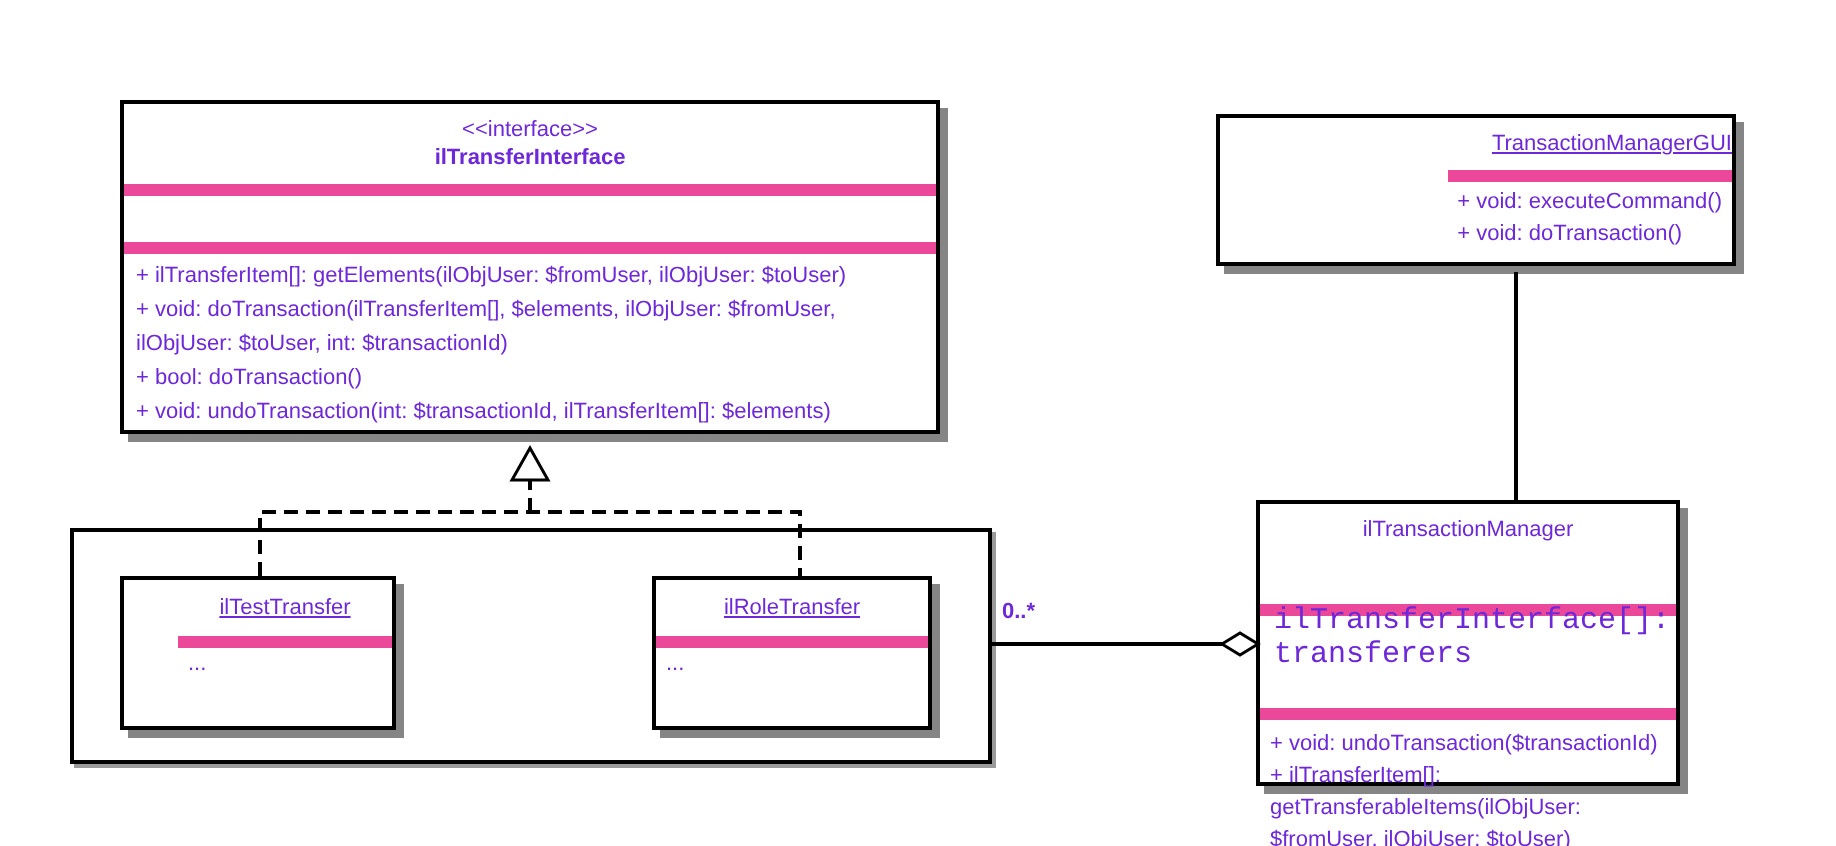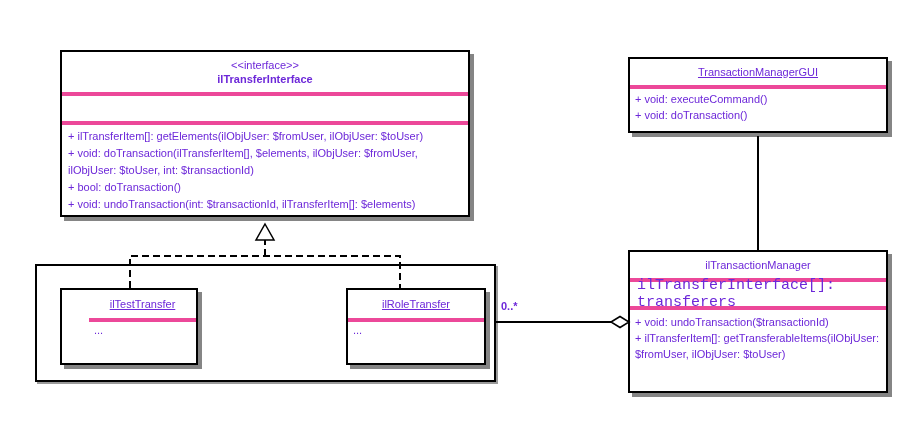--- a/index.html
+++ b/index.html
@@ -11,21 +11,21 @@
   .uml-box {
     position:absolute; box-sizing:border-box; background:#fff;
     border:2px solid #000; box-shadow:4px 4px 0 #858585;
     display:flex; flex-direction:column;
   }
   .container-box {
     position:absolute; box-sizing:border-box; background:#fff;
     border:2px solid #000; box-shadow:2px 2px 0 #9a9a9a;
   }
   .comp { box-sizing:border-box; }
-  .comp + .comp { border-top:4px solid #ec4899; }
+  .comp + .comp { border-top:6px solid #ec4899; }
   .title-comp {
     display:flex; flex-direction:column; align-items:center; justify-content:center;
     font-size:11px; line-height:14px; text-align:center;
   }
   .title-underline { text-decoration:underline; }
   .title-bold { font-weight:bold; }
   .methods-comp { flex:1 1 auto; font-size:11px; line-height:17px; padding:3px 6px; }
   .methods-comp.tight { line-height:16px; padding:2px 5px; }
   .attr-comp { font-size:15px; display:flex; align-items:center; padding:0 7px;font-family:Liberation Mono, monospace; }
   .body-comp { flex:1 1 auto; font-size:11px; padding:2px 5px; }
@@ -49,51 +49,51 @@
     </div>
     <div class="comp" style="height:29px; flex:0 0 auto;"></div>
     <div class="comp methods-comp">
       <div class="method-line">+ ilTransferItem[]: getElements(ilObjUser: $fromUser, ilObjUser: $toUser)</div>
       <div class="method-line">+ void: doTransaction(ilTransferItem[], $elements, ilObjUser: $fromUser, ilObjUser: $toUser, int: $transactionId)</div>
       <div class="method-line">+ bool: doTransaction()</div>
       <div class="method-line">+ void: undoTransaction(int: $transactionId, ilTransferItem[]: $elements)</div>
     </div>
   </div>
 
-  <div class="uml-box" style="left:628px; top:57px; width:260px; height:76px;">
+  <div class="uml-box" style="left:608px; top:57px; width:260px; height:76px;align-items:flex-end;">
     <div class="comp title-comp" style="height:26px; flex:0 0 auto;">
       <div class="title-underline">TransactionManagerGUI</div>
     </div>
     <div class="comp methods-comp tight">
       <div class="method-line">+ void: executeCommand()</div>
       <div class="method-line">+ void: doTransaction()</div>
     </div>
   </div>
 
-  <div class="uml-box" style="left:628px; top:250px; width:260px; height:143px;">
+  <div class="uml-box" style="left:628px; top:250px; width:212px; height:143px;gap:24px;">
     <div class="comp title-comp" style="height:26px; flex:0 0 auto;">
       <div>ilTransactionManager</div>
     </div>
     <div class="comp attr-comp" style="height:28px; flex:0 0 auto;">
       <div>ilTransferInterface[]: transferers</div>
     </div>
     <div class="comp methods-comp tight" style="padding-top:4px;">
       <div class="method-line">+ void: undoTransaction($transactionId)</div>
       <div class="method-line">+ ilTransferItem[]: getTransferableItems(ilObjUser: $fromUser, ilObjUser: $toUser)</div>
     </div>
   </div>
 
   <div class="uml-box" style="left:60px; top:288px; width:138px; height:77px;padding-left:27px;">
     <div class="comp title-comp" style="height:28px; flex:0 0 auto;">
       <div class="title-underline">ilTestTransfer</div>
     </div>
     <div class="comp body-comp">...</div>
   </div>
 
-  <div class="uml-box" style="left:346px; top:288px; width:140px; height:77px;">
+  <div class="uml-box" style="left:326px; top:288px; width:140px; height:77px;">
     <div class="comp title-comp" style="height:28px; flex:0 0 auto;">
       <div class="title-underline">ilRoleTransfer</div>
     </div>
     <div class="comp body-comp">...</div>
   </div>
 
   <div class="mult-label" style="left:501px; top:300px;">0..*</div>
 
   <svg class="connectors" width="918" height="423" viewBox="0 0 918 423">
 

